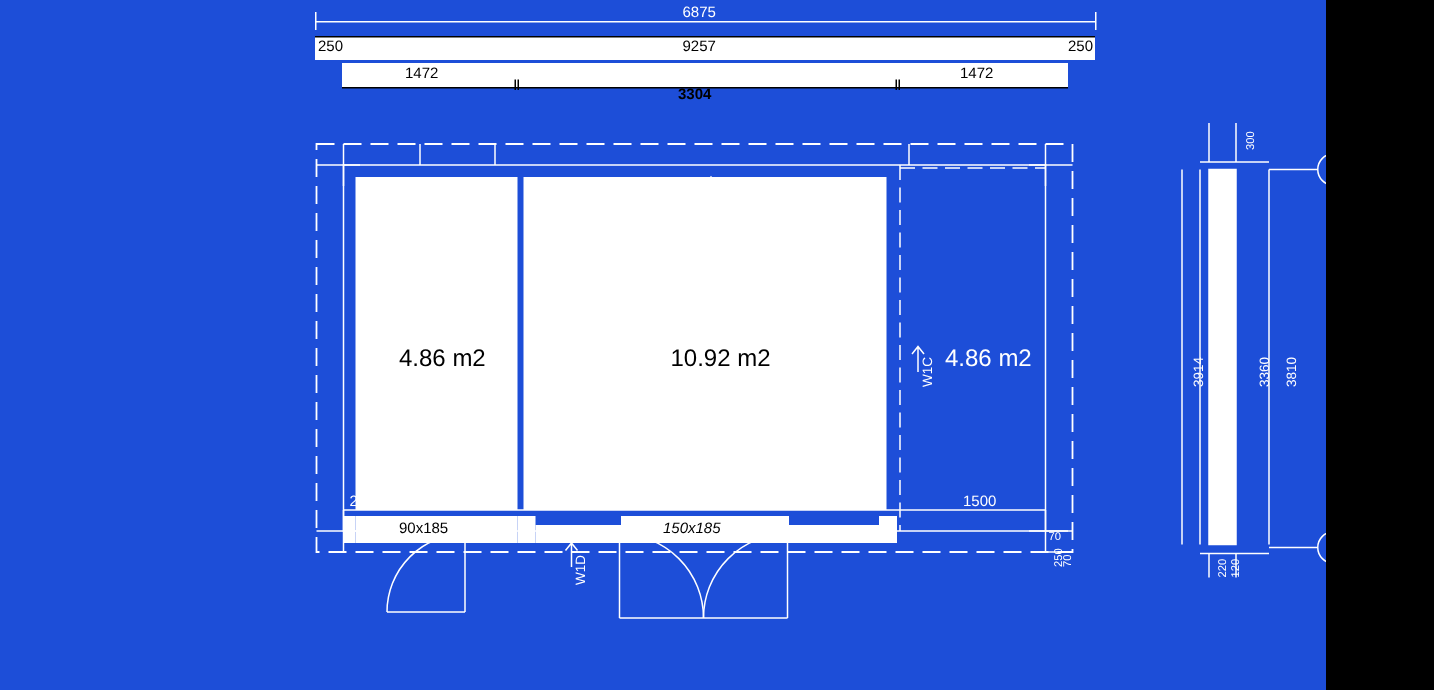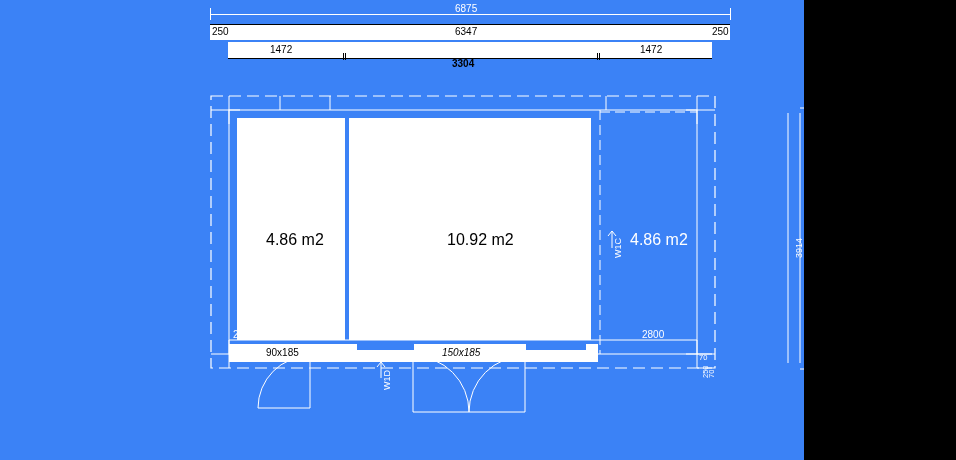--- a/index.html
+++ b/index.html
@@ -2,23 +2,23 @@
 <html><head>
 <meta charset="utf-8">
 <style>
   html, body {
     margin: 0;
     padding: 0;
     background: #000000;
   }
   #root {
     position: relative;
-    width: 804px;
+    width: 884px;
     height: 460px;
-    background: #3b82f6;
+    background: #1d4ed8;
     font-family: "Liberation Sans", sans-serif;
     color: #ffffff;
     overflow: hidden;
   }
   .ln {
     position: absolute;
     background: #ffffff;
   }
   .txt {
     position: absolute;
@@ -73,21 +73,21 @@
 
 <div id="root">
 
   <div class="ln" style="left:210px; top:14px; width:520px; height:1px;"></div>
   <div class="tick" style="left:210px; top:8px; height:12px;"></div>
   <div class="tick" style="left:730px; top:8px; height:12px;"></div>
   <div class="dimtxt" style="left:455px; top:3px;">6875</div>
 
   <div class="room" style="left:210px; top:24px; width:520px; height:16px;"></div>
   <div class="dimtxt onwhite" style="left:212px; top:26px;">250</div>
-  <div class="dimtxt onwhite" style="left:455px; top:26px;">6347</div>
+  <div class="dimtxt onwhite" style="left:455px; top:26px;">9257</div>
   <div class="dimtxt onwhite" style="left:712px; top:26px;">250</div>
   <div class="ln" style="left:210px; top:24px; width:520px; height:1px; background:#000;"></div>
 
   <div class="room" style="left:228px; top:42px; width:484px; height:16px;"></div>
   <div class="dimtxt onwhite" style="left:270px; top:44px;">1472</div>
   <div class="dimtxt onwhite" style="left:452px; top:58px;font-weight:bold;">3304</div>
   <div class="dimtxt onwhite" style="left:640px; top:44px;">1472</div>
   <div class="ln" style="left:228px; top:58px; width:484px; height:1px; background:#000;"></div>
   <div class="ln" style="left:345px; top:53px; width:1px; height:7px; background:#000;"></div>
   <div class="ln" style="left:343px; top:53px; width:1px; height:7px; background:#000;"></div>
@@ -167,21 +167,21 @@
   <div class="txt small vert" style="left:361px; top:258px;">W1B</div>
   <div class="txt small vert" style="left:613px; top:258px;">W1C</div>
   <div class="txt small vert" style="left:382px; top:390px;">W1D</div>
 
   <div class="dimtxt" style="left:233px; top:329px;">281</div>
   <div class="dimtxt" style="left:272px; top:329px;">1933</div>
   <div class="dimtxt" style="left:326px; top:329px;">281</div>
   <div class="dimtxt" style="left:372px; top:329px;">897</div>
   <div class="dimtxt" style="left:463px; top:329px;">1900</div>
   <div class="dimtxt" style="left:550px; top:329px;">897</div>
-  <div class="dimtxt" style="left:642px; top:329px;">2800</div>
+  <div class="dimtxt" style="left:642px; top:329px;">1500</div>
 
   <div class="txt tiny" style="left:699px; top:352px;">70</div>
   <div class="txt tiny vert" style="left:706px; top:378px;">70</div>
   <div class="txt tiny vert" style="left:700px; top:378px;">250</div>
 
   <div class="room" style="left:237px; top:344px; width:108px; height:18px;"></div>
   <div class="roomlabel" style="left:266px; top:347px; font-size:10px;">90x185</div>
 
   <div class="room" style="left:414px; top:344px; width:112px; height:18px;"></div>
   <div class="roomlabel" style="left:442px; top:347px; font-size:10px;font-style:italic;">150x185</div>

